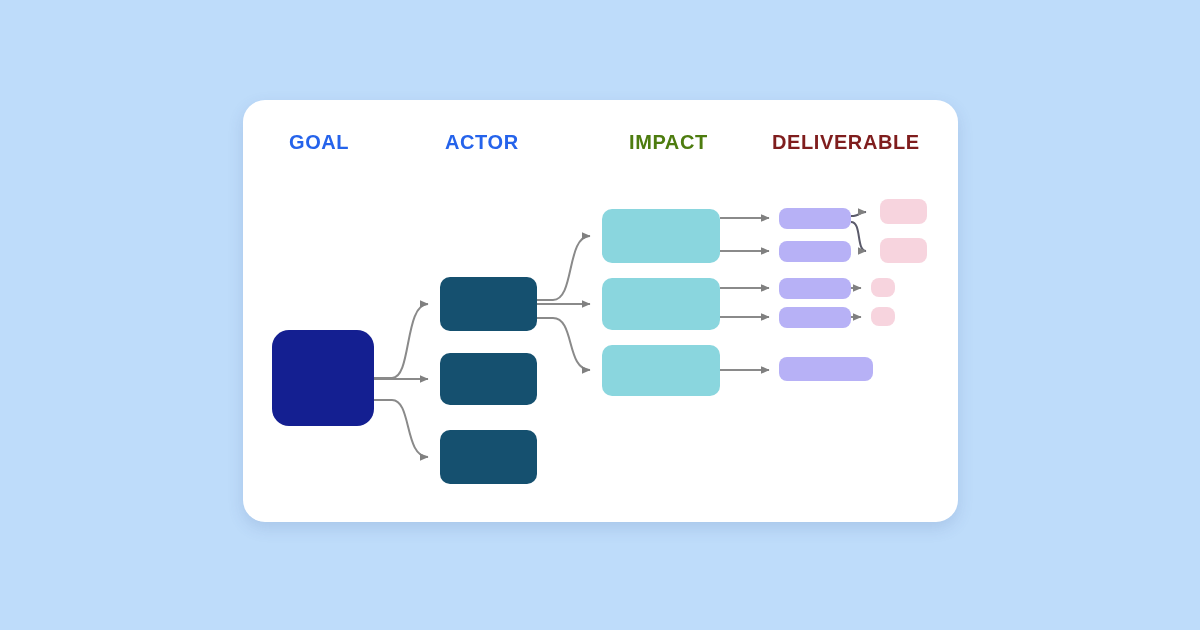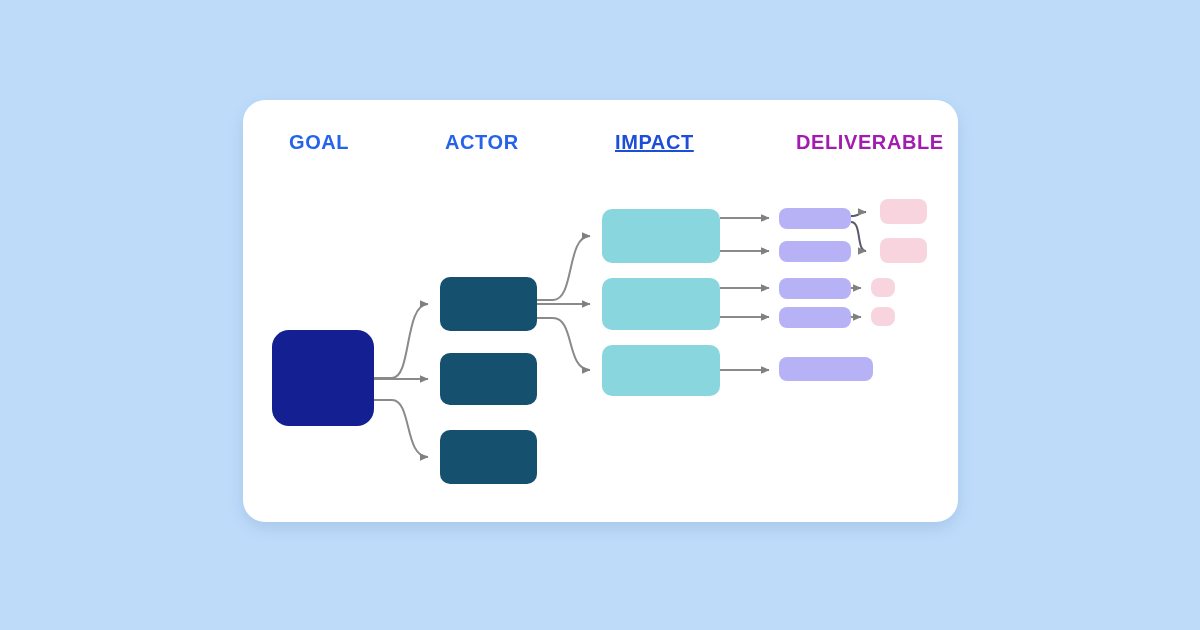--- a/index.html
+++ b/index.html
@@ -77,22 +77,22 @@
 </style>
 </head>
 <body style="background: rgb(190, 220, 250);">
 
 <div id="stage">
 
   <div id="card" style="left: 243px; top: 100px; width: 715px; height: 422px; background: rgb(255, 255, 255); border-radius: 22px;"></div>
 
   <div class="col-header" id="hdr-goal" style="left: 289px; top: 131px; color: rgb(37, 99, 235);">GOAL</div>
   <div class="col-header" id="hdr-actor" style="left: 445px; top: 131px; color: rgb(37, 99, 235); text-align: right;">ACTOR</div>
-  <div class="col-header" id="hdr-impact" style="left: 615px; top: 131px; color: #1d4ed8; text-decoration: underline;">IMPACT</div>
-  <div class="col-header" id="hdr-deliverable" style="left: 772px; top: 131px; color: #a21caf; margin-left: 24px;">DELIVERABLE</div>
+  <div class="col-header" id="hdr-impact" style="left: 629px; top: 131px; color: #4d7c0f;">IMPACT</div>
+  <div class="col-header" id="hdr-deliverable" style="left: 772px; top: 131px; color: #7f1d1d;">DELIVERABLE</div>
 
   <svg id="edges" viewBox="0 0 1200 630" xmlns="http://www.w3.org/2000/svg">
     <defs>
       <marker id="arrowhead" markerWidth="9" markerHeight="8" refX="8.4" refY="4" orient="auto" markerUnits="userSpaceOnUse">
         <path d="M0,0 L9,4 L0,8 Z" fill="#808080"></path>
       </marker>
     </defs>
 
     <path d="M374,378 L392,378 C412,378 404,304 428,304" fill="none" stroke="#8a8a8a" stroke-width="2" marker-end="url(#arrowhead)"></path>
     <path d="M374,379 L428,379" fill="none" stroke="#8a8a8a" stroke-width="2" marker-end="url(#arrowhead)"></path>

